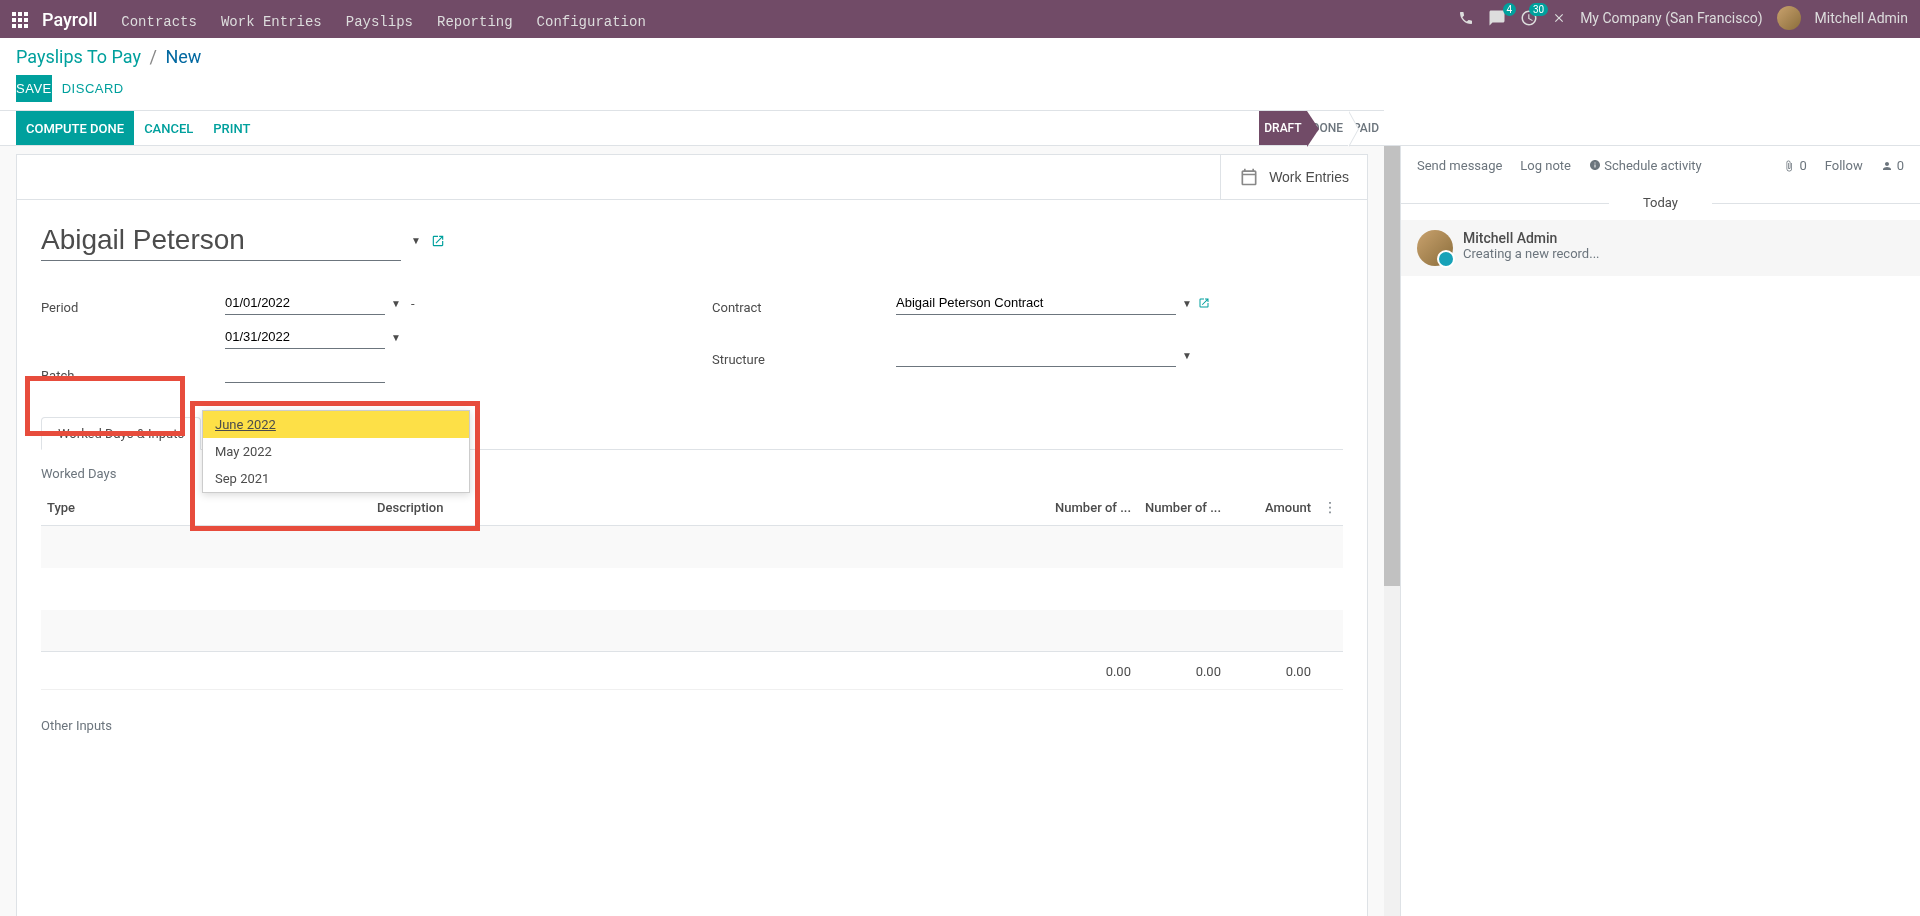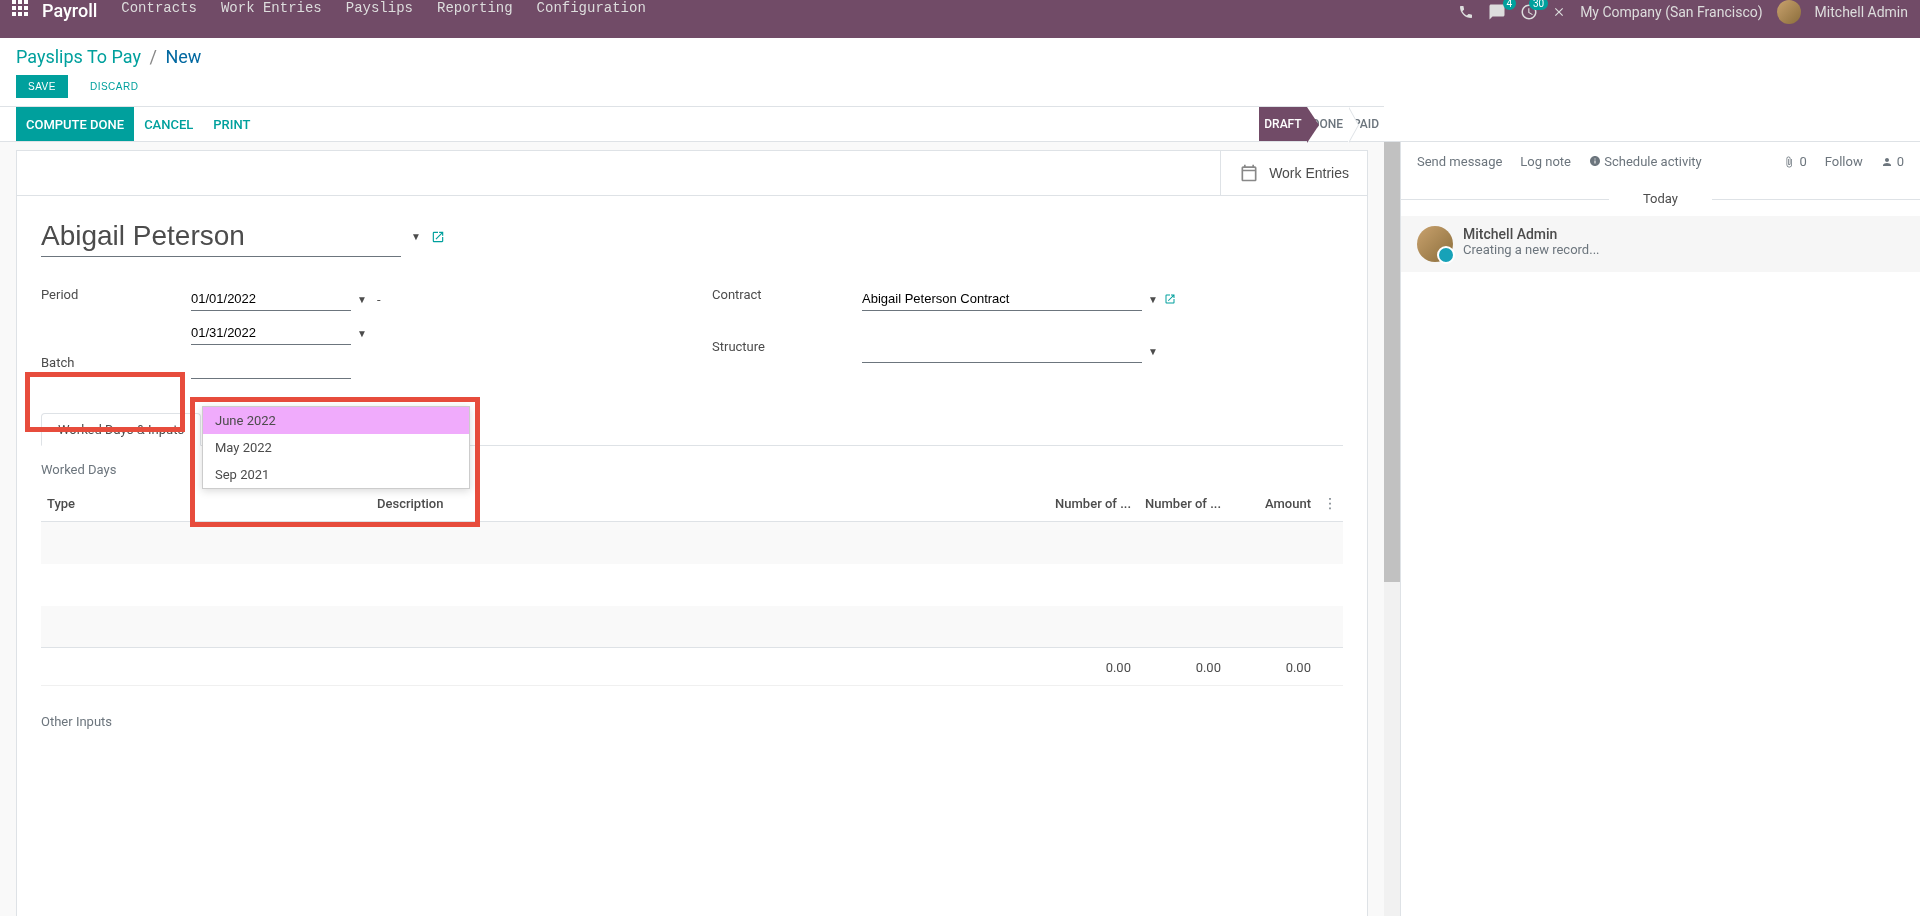--- a/index.html
+++ b/index.html
@@ -1,39 +1,39 @@
 <!DOCTYPE html>
 <html><head>
 <meta charset="utf-8">
 <style>
 * { box-sizing: border-box; margin: 0; padding: 0; }
 body { font-family: -apple-system, BlinkMacSystemFont, "Segoe UI", Roboto, sans-serif; font-size: 13px; color: #4c4c4c; background: #f9f9f9; }
 
 
-.topbar { background: #714B67; color: #fff; height: 38px; display: flex; align-items: flex-start; padding: 0 12px; }
+.topbar { background: #714B67; color: #fff; height: 38px; display: flex; align-items: flex-end; padding: 8px 12px; }
 .topbar .apps-icon { width: 18px; height: 18px; display: grid; grid-template-columns: repeat(3,4px); grid-template-rows: repeat(3,4px); gap: 2px; margin-right: 12px; cursor: pointer; }
 .topbar .apps-icon span { background: #fff; width: 4px; height: 4px; }
 .topbar .app-title { font-size: 18px; font-weight: 500; margin-right: 24px; }
 .topbar .nav-menu { display: flex; gap: 24px; flex: 1; }
 .topbar .nav-menu a { color: #ddd; text-decoration: none; cursor: pointer; font-size: 14px; font-family: Liberation Mono, monospace; }
 .topbar .right { display: flex; align-items: center; gap: 14px; }
 .topbar .icon-btn { color: #fff; cursor: pointer; position: relative; font-size: 16px; }
 .topbar .badge { position: absolute; top: -6px; right: -10px; background: #00A09D; color: #fff; border-radius: 8px; font-size: 10px; padding: 0 4px; line-height: 13px; min-width: 13px; text-align: center; }
 .topbar .company { color: #ddd; font-size: 14px; cursor: pointer; }
 .topbar .avatar { width: 24px; height: 24px; border-radius: 50%; background: linear-gradient(135deg,#c9a26e,#8a6d3b); display: inline-block; }
 .topbar .username { color: #ddd; font-size: 14px; }
 
 
 .control-panel { background: #fff; padding: 8px 16px; }
 .breadcrumb { font-size: 18px; margin-bottom: 8px; }
 .breadcrumb .bc-link { color: #00A09D; cursor: pointer; }
 .breadcrumb .bc-sep { color: #888; margin: 0 4px; }
 .breadcrumb .bc-cur { color: #0369a1; margin-top: 26px; }
 .cp-buttons { display: flex; gap: 10px; align-items: center; }
-.btn { padding: 6px 12px; font-size: 10px; font-weight: 500; border: none; cursor: pointer; letter-spacing: 0.5px; }
+.btn { padding: 6px 0; font-size: 13px; font-weight: 500; border: none; cursor: pointer; letter-spacing: 0.5px; }
 .btn-primary { background: #00A09D; color: #fff; }
 .btn-link { background: transparent; color: #00A09D; }
 
 
 .statusbar-row { background: #fff; border-top: 1px solid #dee2e6; border-bottom: 1px solid #dee2e6; display: flex; align-items: stretch; padding-left: 16px; height: 36px; }
 .statusbar-row .sb-btn { padding: 0 10px; font-size: 13px; font-weight: 500; cursor: pointer; display: flex; align-items: center; }
 .statusbar-row .sb-btn.primary { background: #00A09D; color: #fff; }
 .statusbar-row .sb-btn.link { color: #00A09D; }
 .statusbar-row .spacer { flex: 1; }
 .status-arrows { display: flex; align-items: stretch; }
@@ -56,21 +56,21 @@
 
 
 .sheet-body { padding: 20px 24px; }
 .title-row { display: flex; align-items: center; gap: 10px; margin-bottom: 30px; }
 .title-input { font-size: 28px; font-weight: 400; border: none; border-bottom: 1px solid #6c757d; padding: 4px 0; width: 360px; color: #4c4c4c; }
 .caret-icon { font-size: 10px; cursor: pointer; }
 .ext-icon { color: #00A09D; cursor: pointer; font-size: 14px; }
 
 
 .form-grid { display: grid; grid-template-columns: 1fr 1fr; gap: 0 40px; }
-.field-row { display: flex; align-items: flex-start; margin-bottom: 10px; }
+.field-row { display: flex; align-items: flex-end; margin-bottom: 10px; gap: 34px; }
 .field-label { width: 150px; font-size: 13px; color: #4c4c4c; }
 .field-widget { flex: 1; display: flex; align-items: center; gap: 6px; }
 .input-line { border: none; border-bottom: 1px solid #6c757d; padding: 4px 0; font-size: 13px; width: 160px; }
 .input-line.wide { width: 280px; }
 .caret-sm { font-size: 10px; cursor: pointer; }
 .dash { margin: 0 4px; }
 
 
 .tabs { border-bottom: 1px solid #dee2e6; margin-top: 24px; display: flex; }
 .tab { padding: 8px 16px; font-size: 13px; color: #6c757d; cursor: pointer; }
@@ -83,21 +83,21 @@
 .data-table th.num { text-align: right; }
 .data-table td { padding: 10px 6px; border-bottom: 1px solid #f0f0f0; }
 .data-table td.num { text-align: right; }
 .data-table .spacer-row td { height: 42px; background: #f9f9f9; border: none; }
 .data-table .totals-row td { font-weight: 400; text-align: right; padding-top: 12px; border-top: 1px solid #dee2e6; }
 .kebab { cursor: pointer; font-size: 14px; color: #6c757d; }
 
 
 .dropdown-pop { position: absolute; background: #fff; border: 1px solid #ccc; box-shadow: 0 2px 8px rgba(0,0,0,0.15); z-index: 100; width: 268px; }
 .dropdown-pop .opt { padding: 6px 12px; cursor: pointer; font-size: 13px; }
-.dropdown-pop .opt.hover { background: #f0abfc; }
+.dropdown-pop .opt.hover { background: #fde047; text-decoration: underline; }
 .dropdown-pop .opt.typing { font-style: italic; color: #888; padding-left: 22px; }
 
 
 .redbox { position: absolute; border: 5px solid #e74c3c; pointer-events: none; z-index: 50; }
 
 
 .chatter { width: 520px; border-left: 1px solid #dee2e6; background: #fff; height: calc(100vh - 126px); }
 .chatter-top { display: flex; align-items: flex-end; padding: 12px 16px; gap: 18px; border-bottom: 0; }
 .chatter-top .ct-link { color: #6c757d; cursor: pointer; font-size: 13px; }
 .chatter-top .spacer { flex: 1; }

